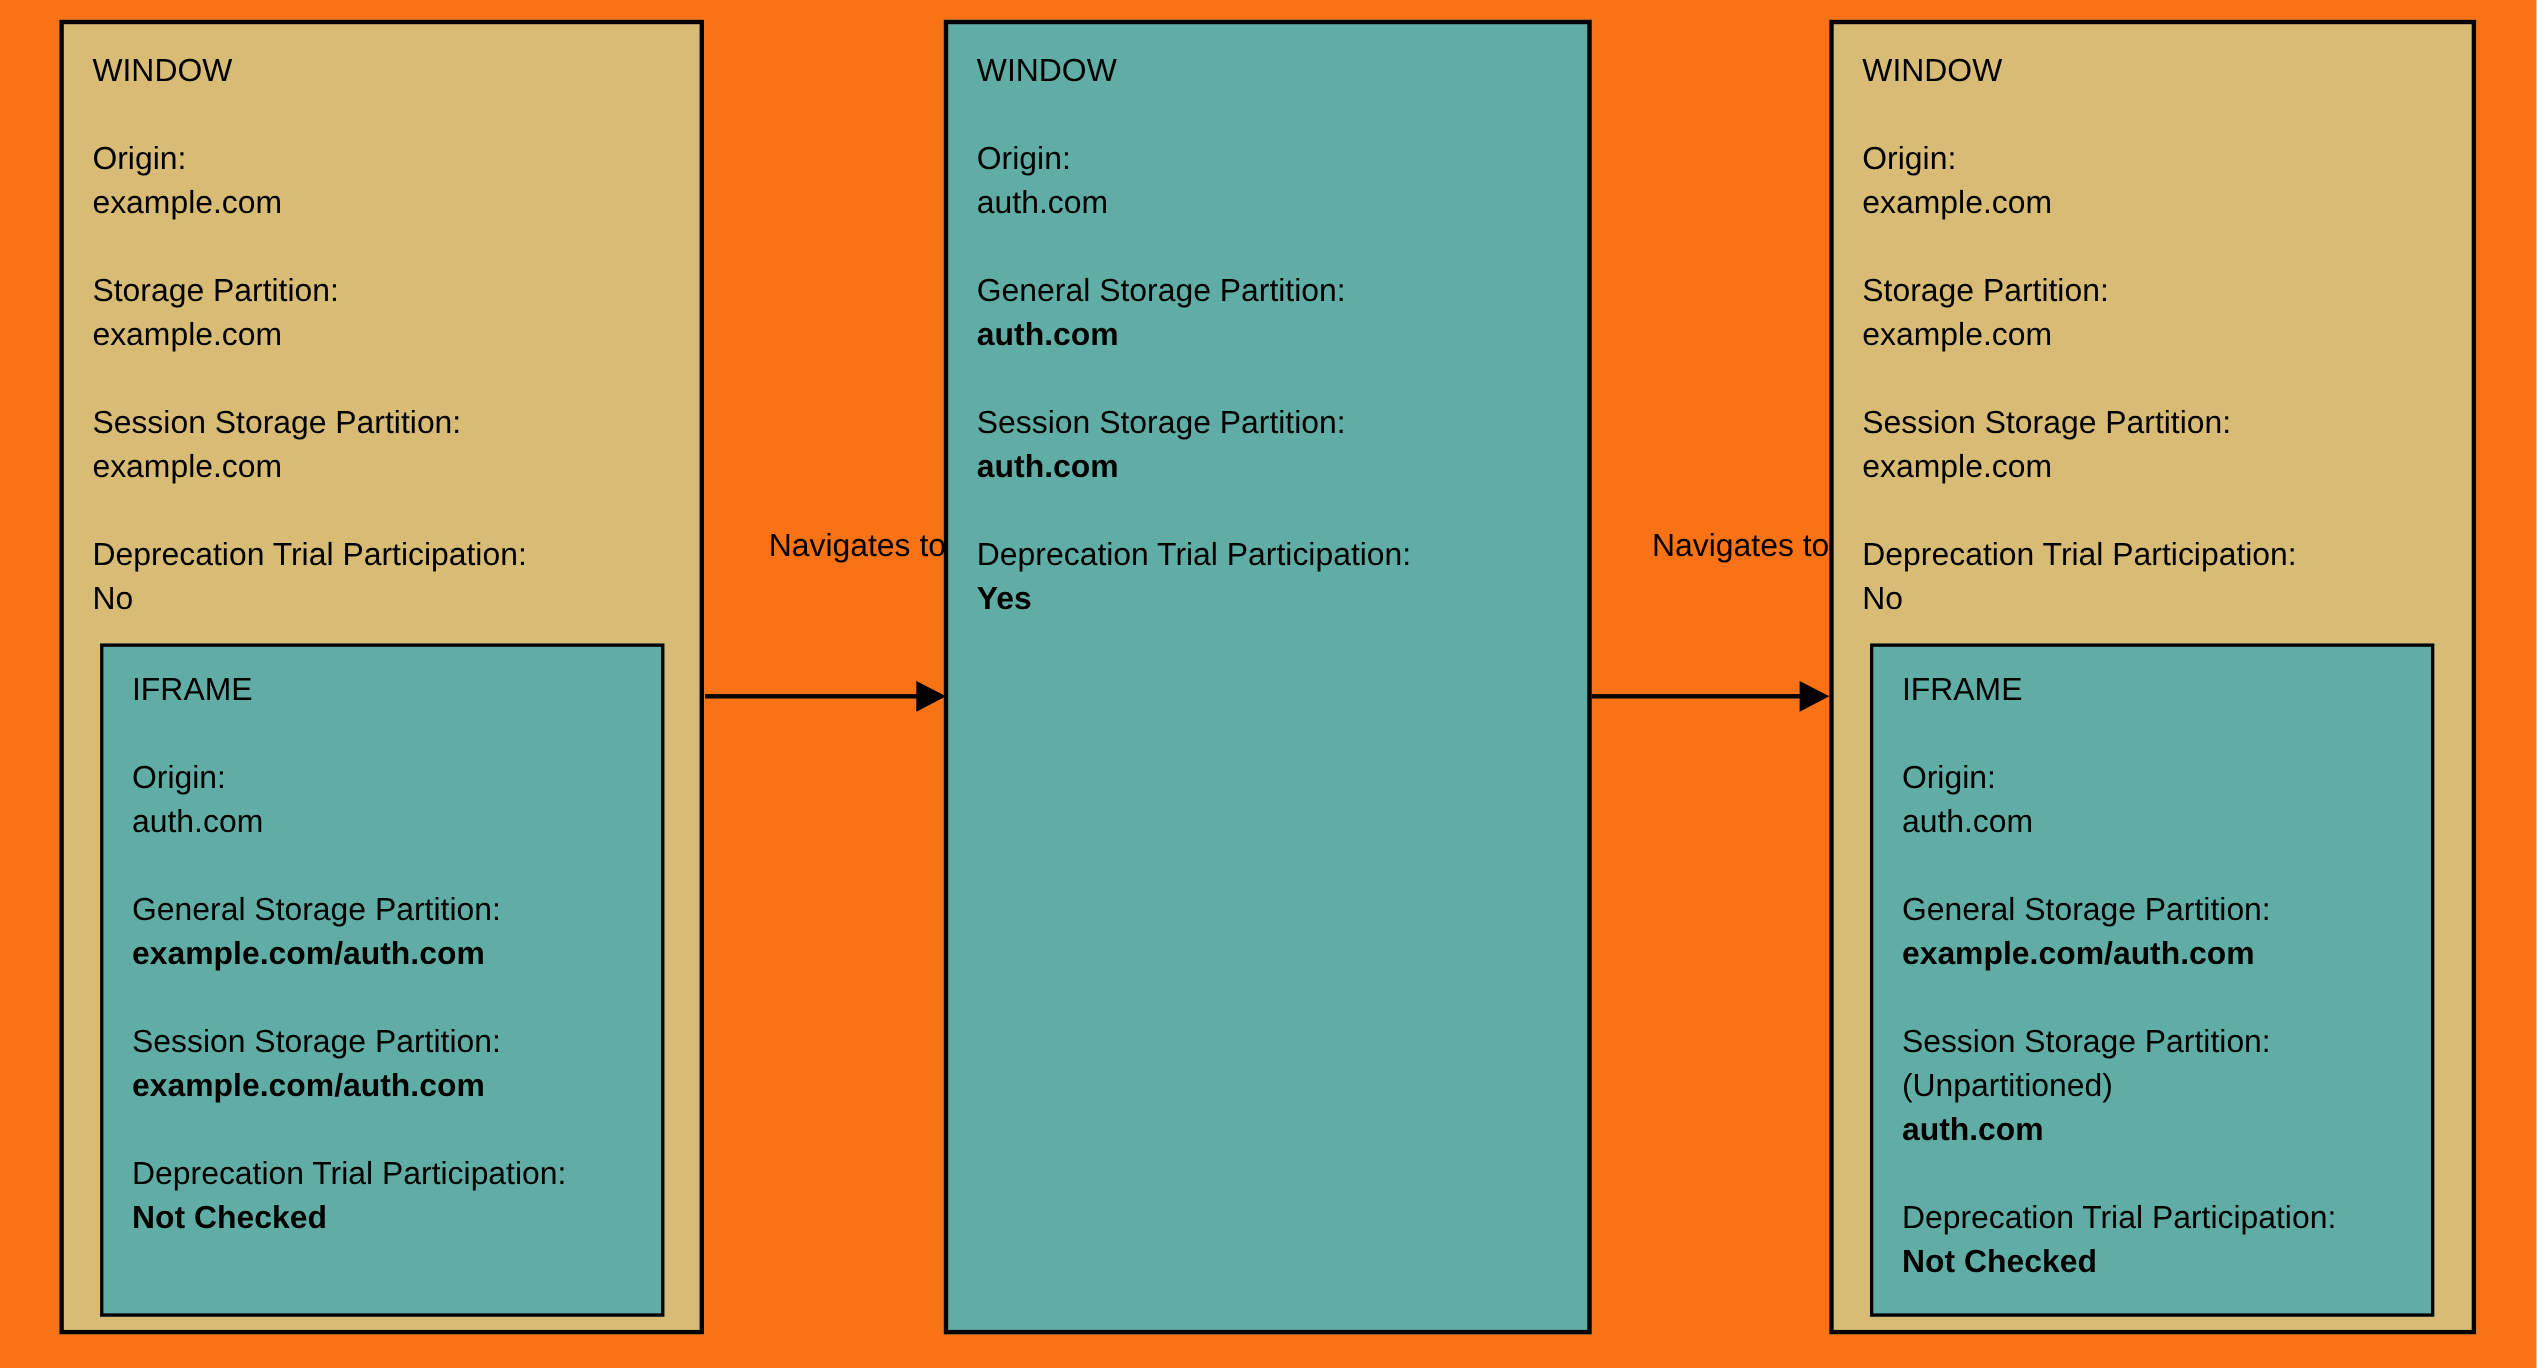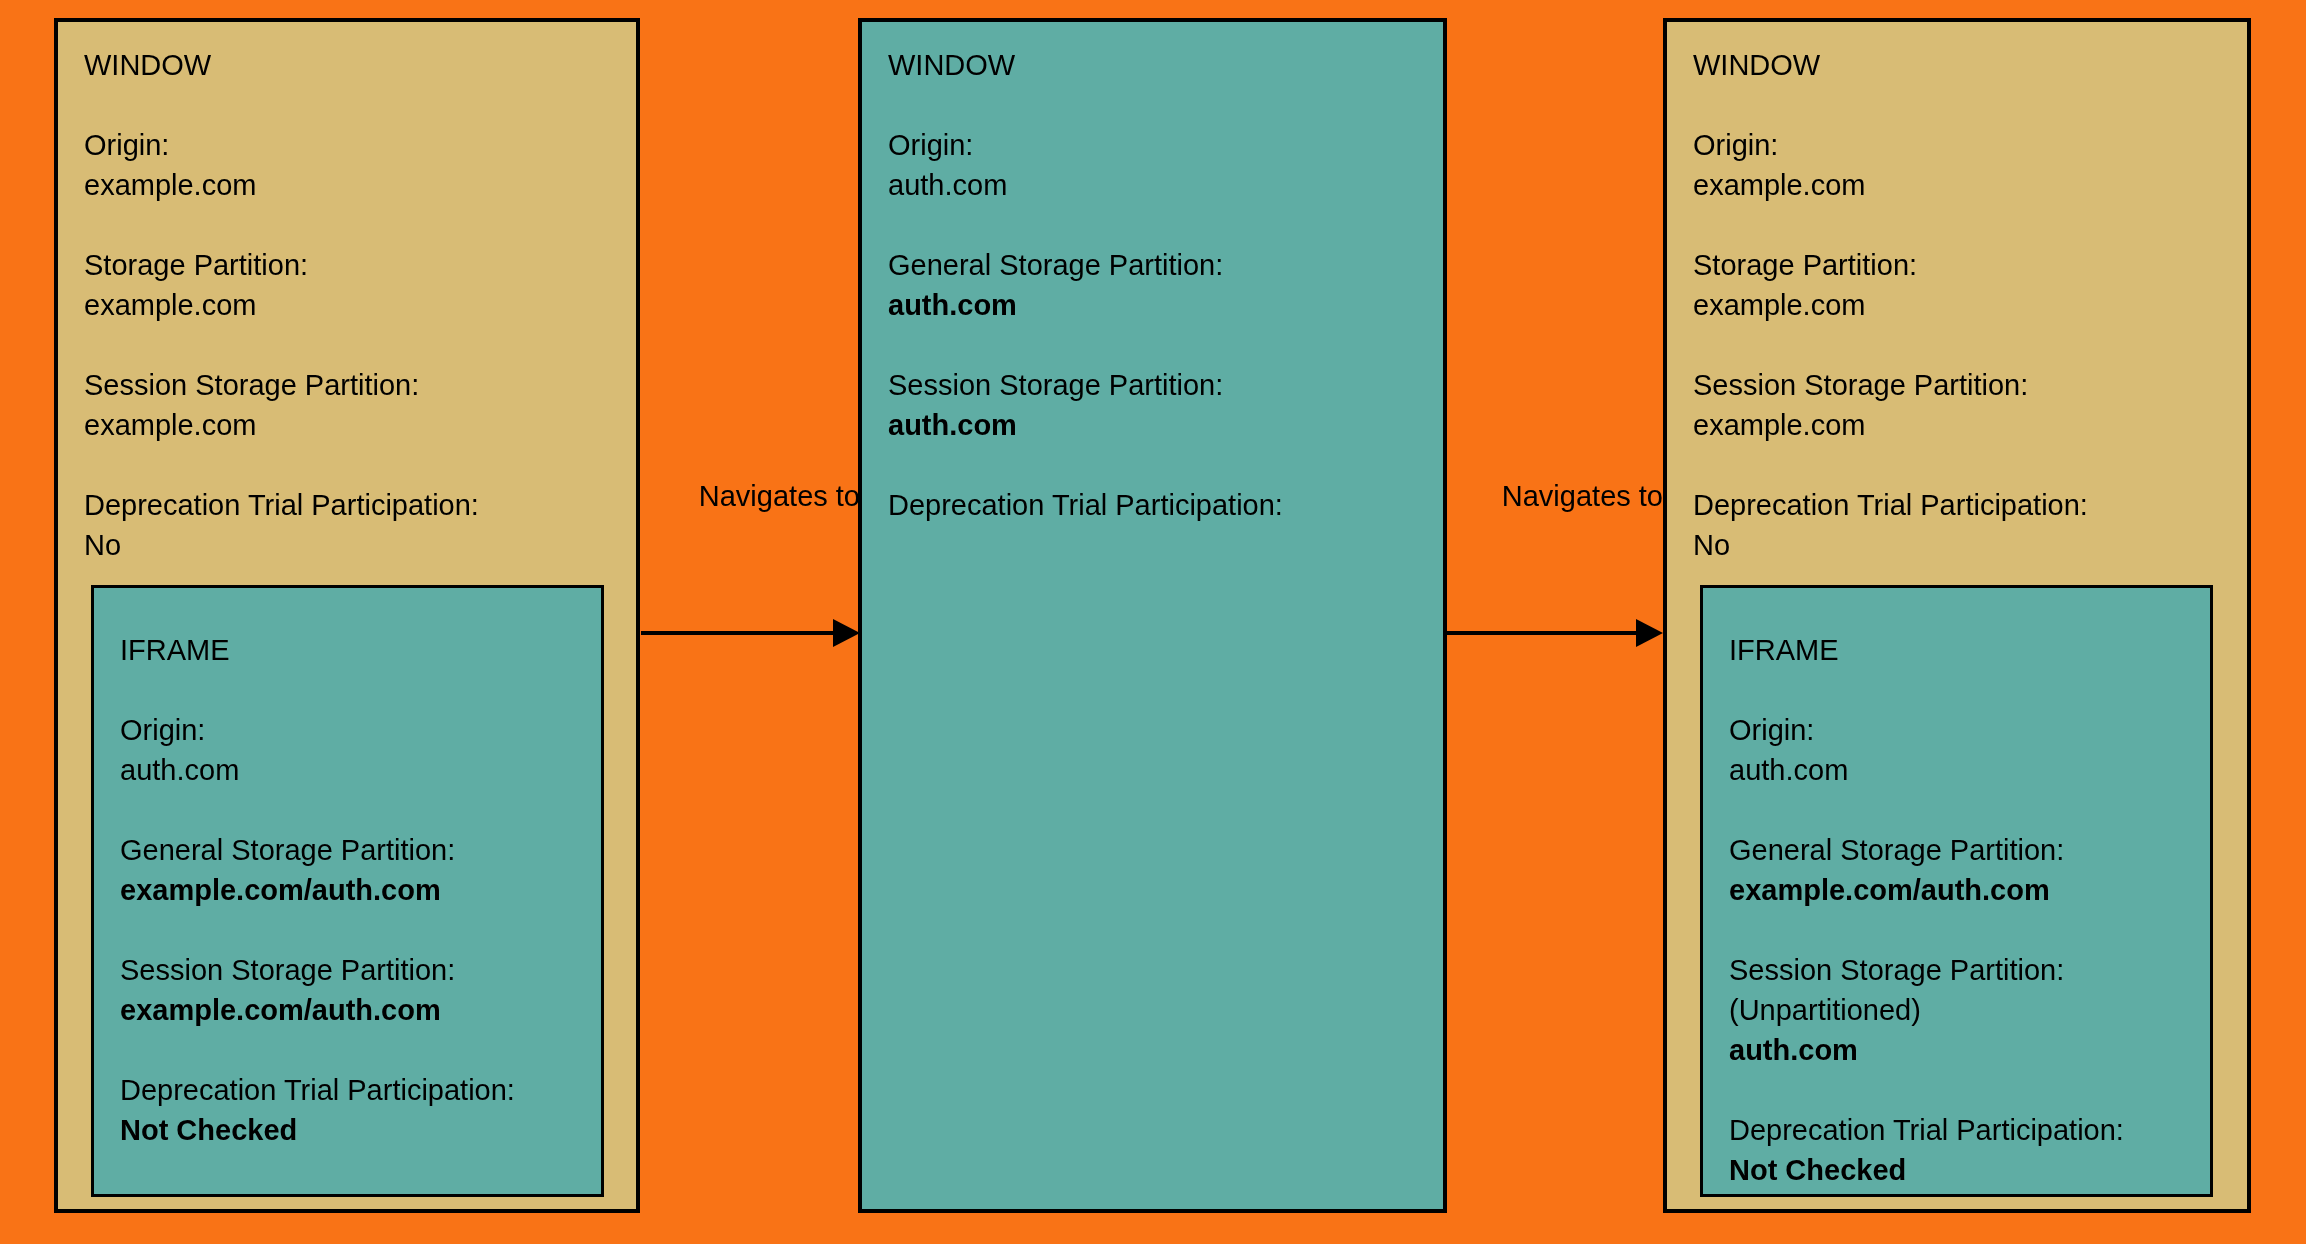--- a/index.html
+++ b/index.html
@@ -29,21 +29,21 @@
   .box-title, .field-label, .field-value { white-space: nowrap; }
   .field { margin-top: 40px; }
   .bold { font-weight: bold; }
   .iframe-box {
     position: absolute;
     left: 33px;
     top: 563px;
     width: 513px;
     height: 612px;
     border: 3px solid var(--border-color, #000000);
-    padding: 42px 12px 0 26px;
+    padding: 19px 12px 0 26px;
     font-size: 29px;
     line-height: 40px;
   }
   .gap {
     position: absolute;
     top: 18px;
     height: 1195px;
   }
   .arrow-label {
     position: absolute;
@@ -123,20 +123,21 @@
       <div class="field">
         <div class="field-label">General Storage Partition:</div>
         <div class="field-value bold">auth.com</div>
       </div>
       <div class="field">
         <div class="field-label">Session Storage Partition:</div>
         <div class="field-value bold">auth.com</div>
       </div>
       <div class="field">
         <div class="field-label">Deprecation Trial Participation:</div>
+        <div class="field-value bold">Yes</div>
       </div>
     </div>
     <div class="window-box bg-window" style="left: 1663px; width: 588px;">
       <div class="box-title">WINDOW</div>
       <div class="field">
         <div class="field-label">Origin:</div>
         <div class="field-value">example.com</div>
       </div>
       <div class="field">
         <div class="field-label">Storage Partition:</div>

